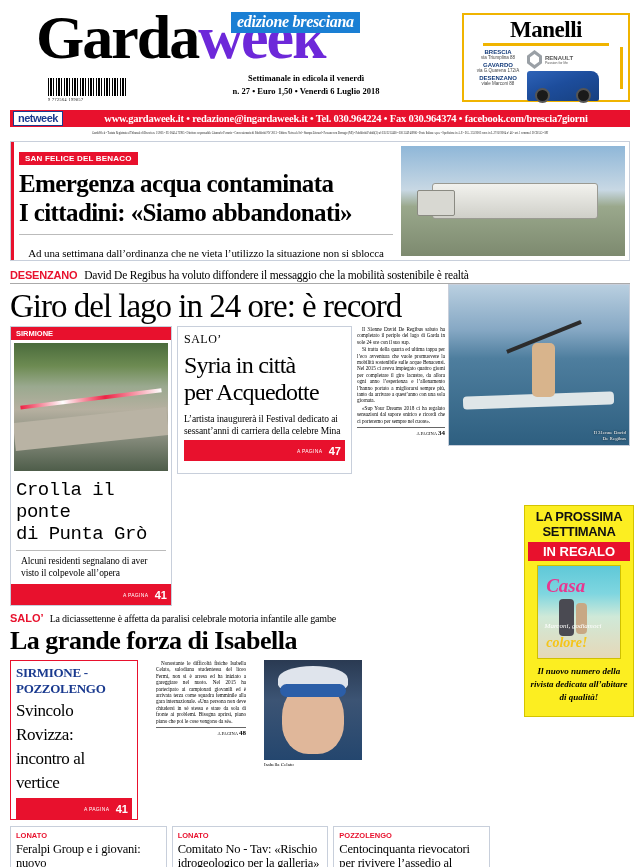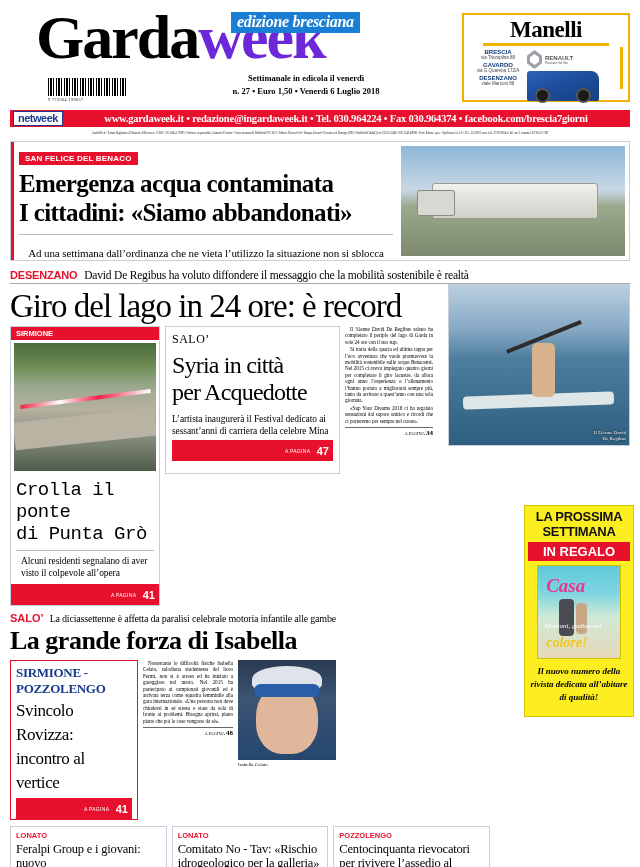--- a/index.html
+++ b/index.html
@@ -176,21 +176,21 @@
     background: #2c2c2c; transform: rotate(-22deg);
   }
   .sup-cap {
     position: absolute; right: 3px; bottom: 3px; color: #fff;
     font-size: 5px; line-height: 6px; text-align: right; text-shadow: 0 0 2px #000;
   }
 
   
   .mid { display: flex; margin: 2px 4px 0 4px; gap: 5px; }
 
-  .col-sirmione { width: 150px; }
+  .col-sirmione { width: 162px; }
   .sirm-box { border: 1px solid #c8cfdb; padding: 0; }
   .sirm-kick { background: #e8112d; color: #fff; font-family: "Liberation Sans", sans-serif; font-weight: bold; font-size: 7.5px; padding: 2px 5px; }
   .sirm-photo {
     height: 128px; margin: 3px;
     background: linear-gradient(#4a6b3c 0%, #6d8b52 18%, #9aa98f 34%, #b6b0a0 52%, #8a8f80 72%, #4e5d4a 100%);
     position: relative; overflow: hidden;
   }
   .sirm-photo .rail {
     position: absolute; left: 4%; right: 4%; top: 42%; height: 4px;
     background: linear-gradient(to right,#e24,#fff 30%,#e24 60%,#fff);
@@ -232,21 +232,21 @@
   
   .isa { margin: 6px 4px 0 4px; }
   .isa-main { width: 330px; }
   .isa-strip { display: flex; align-items: baseline; gap: 6px; }
   .isa-strip .loc { font-family: "Liberation Sans", sans-serif; font-weight: bold; color: #e8112d; font-size: 11px; }
   .isa-strip .txt { font-size: 10px; letter-spacing: -0.2px; }
   .isa h2 {
     font-family: "Liberation Serif", serif; font-weight: bold;
     font-size: 26px; line-height: 30px; margin-top: 2px; letter-spacing: -0.5px;
   }
-  .isa-lower { display: flex; gap: 5px; margin-top: 4px; }
+  .isa-lower { display: flex; gap: 18px; margin-top: 4px; }
   .svin-box { width: 128px; border: 1px solid #e8112d; padding: 4px 5px 0 5px; }
   .svin-kick { font-family: "Liberation Serif", serif; font-weight: bold; color: #1a3a8f; font-size: 13px; letter-spacing: -0.3px; }
   .svin-box h4 { font-family: "Liberation Serif", serif; font-weight: normal; font-size: 17px; line-height: 24px; margin-top: 2px; letter-spacing: -0.4px; }
   .isa-col { width: 90px; }
   .isa-photo {
     width: 98px; height: 100px;
     background: linear-gradient(#2a3a52 0%, #3c5474 40%, #24466e 100%);
     position: relative; overflow: hidden;
   }
   .isa-face { position: absolute; left: 18%; top: 22%; width: 64%; height: 72%; background: #e0b79a; border-radius: 48% 48% 42% 42%; }

